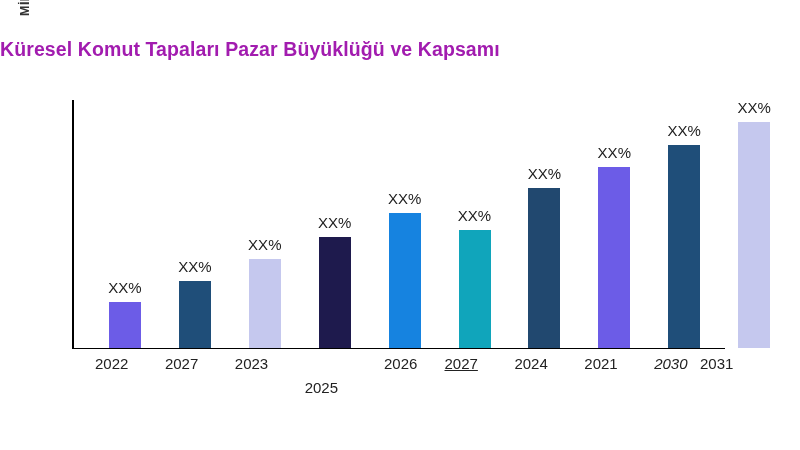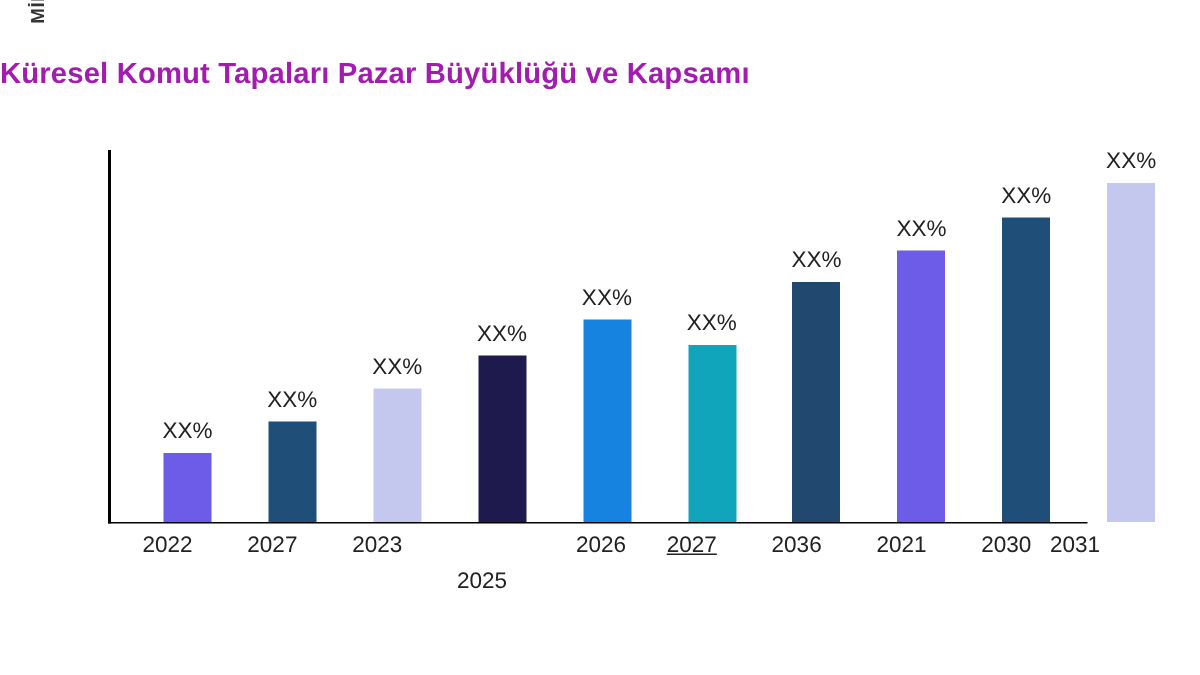--- a/index.html
+++ b/index.html
@@ -175,22 +175,22 @@
           <span class="bar-value-label">XX%</span>
         </div>
       </div>
     <div id="xticks-container">
         <div class="x-tick-label" style="left: 95px; width: 60px;">2022</div>
         <div class="x-tick-label" style="left: 164.9px; width: 60px;">2027</div>
         <div class="x-tick-label" style="left: 234.8px; width: 60px;">2023</div>
         <div class="x-tick-label" style="left: 304.7px; width: 60px; margin-top: 24px;">2025</div>
         <div class="x-tick-label" style="left: 384px; width: 60px;">2026</div>
         <div class="x-tick-label" style="left: 444.5px; width: 60px; text-decoration: underline;">2027</div>
-        <div class="x-tick-label" style="left: 514.4px; width: 60px;">2036</div>
+        <div class="x-tick-label" style="left: 514.4px; width: 60px;">2024</div>
         <div class="x-tick-label" style="left: 584.3px; width: 60px;">2021</div>
-        <div class="x-tick-label" style="left: 654.2px; width: 60px;">2030</div>
+        <div class="x-tick-label" style="left: 654.2px; width: 60px; font-style: italic;">2030</div>
         <div class="x-tick-label" style="left: 700px; width: 60px;">2031</div>
       </div>
   </div>
 
 
 
 </div>
 
 </body></html>

